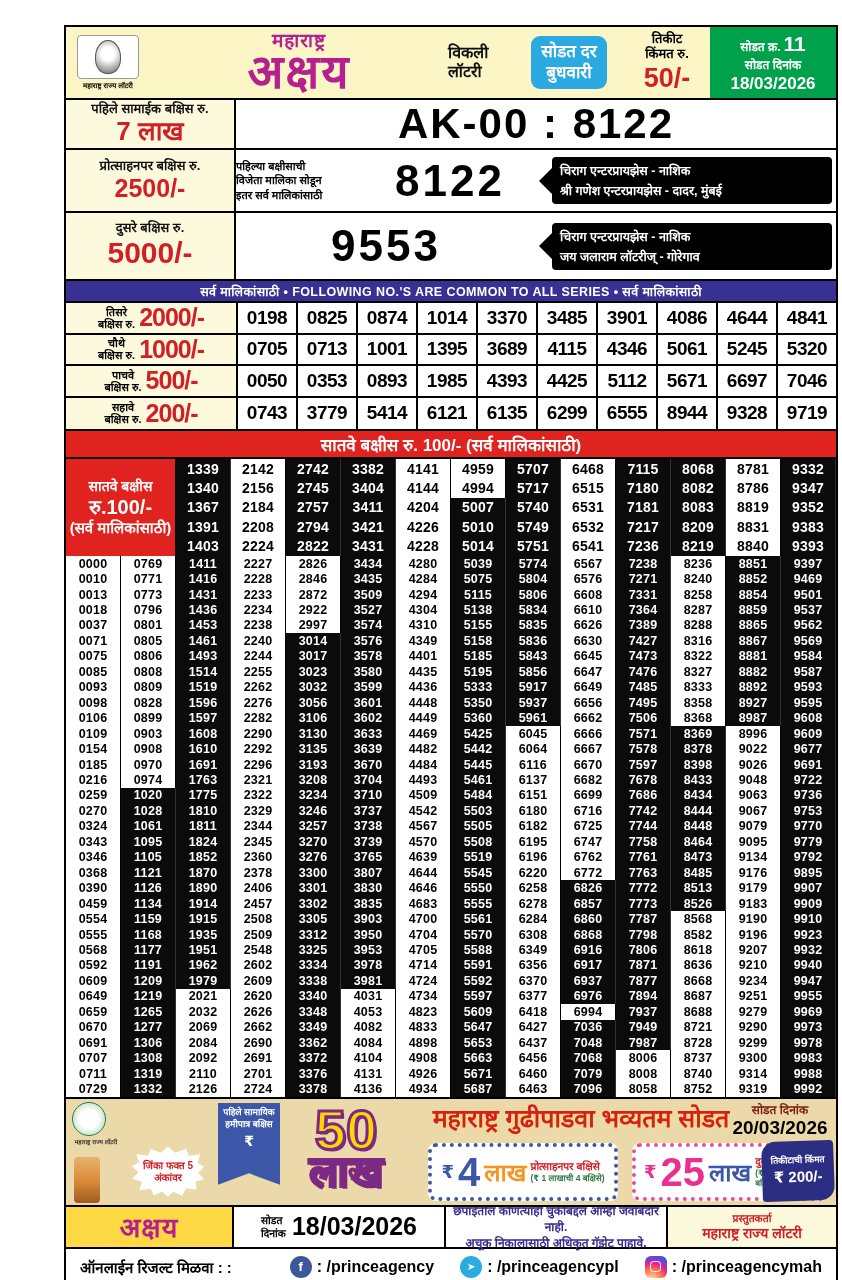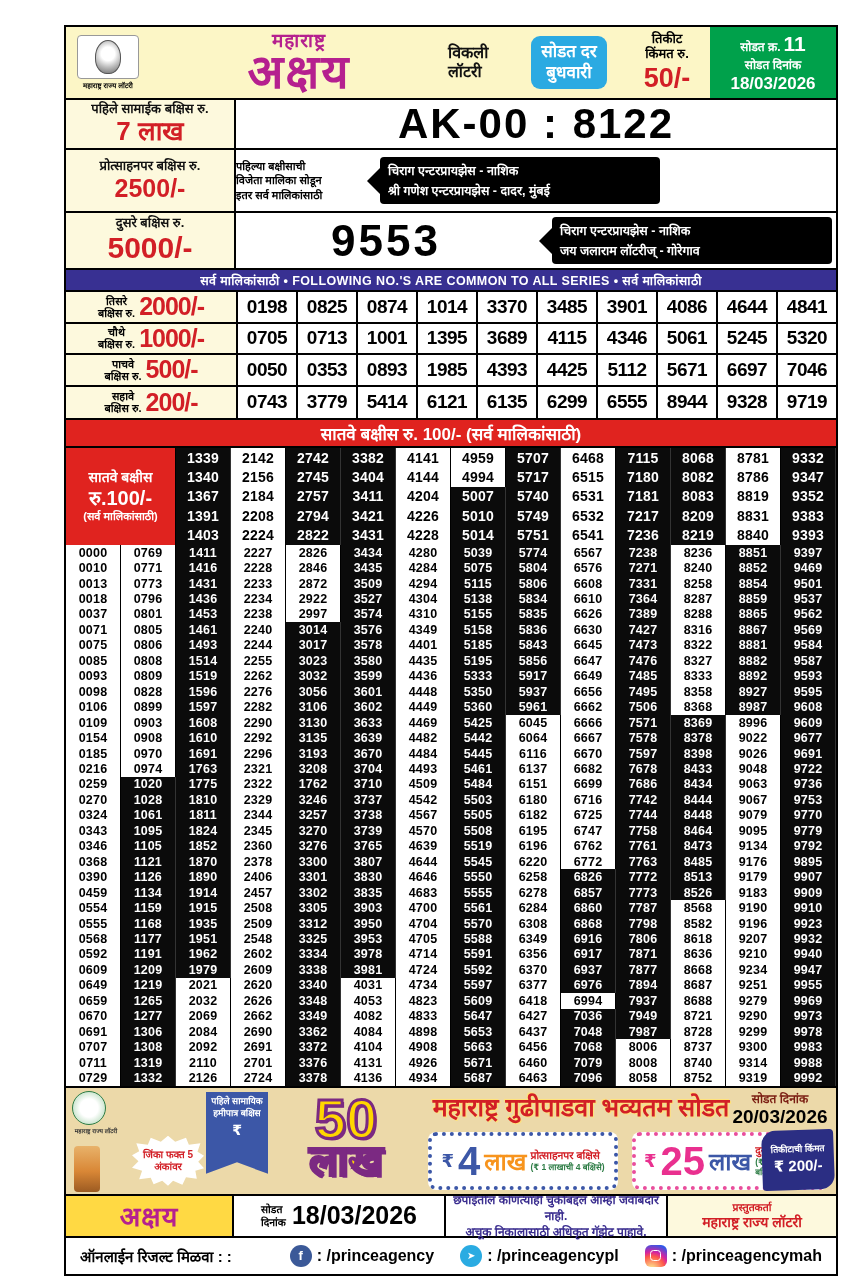--- a/index.html
+++ b/index.html
@@ -39,21 +39,21 @@
   .row-first .l-a{font-size:26px;}
   .first-result{flex:1;display:flex;align-items:center;justify-content:center;font-weight:bold;font-size:42px;letter-spacing:2px;color:#000;}
   .row-consol{height:63px;display:flex;border-bottom:2px solid #000;}
   .row-consol .l-a{font-size:25px;}
   .note{width:128px;display:flex;flex-direction:column;align-items:flex-start;justify-content:center;font-weight:bold;font-size:11px;line-height:1.3;text-align:center;}
   .bignum{flex:1;display:flex;align-items:center;justify-content:center;font-weight:bold;font-size:44px;letter-spacing:3px;}
   .agent-wrap{width:300px;display:flex;align-items:center;padding-right:4px;}
   .agent{position:relative;background:#000;color:#fff;border-radius:4px;margin-left:16px;flex:1;padding:5px 8px;display:flex;flex-direction:column;justify-content:center;gap:3px;}
   .agent::before{content:"";position:absolute;left:-13px;top:50%;transform:translateY(-50%);border:13px solid transparent;border-right-color:#000;border-left:none;}
   .agent div{font-weight:bold;font-size:12.5px;white-space:nowrap;}
-  .row-second{height:57px;display:flex;border-bottom:2px solid #000;}
+  .row-second{height:68px;display:flex;border-bottom:2px solid #000;}
   .row-second .l-a{font-size:30px;}
 
   .purple-bar{height:22px;background:var(--bar);color:#fff;display:flex;align-items:center;justify-content:center;font-weight:bold;font-size:12.5px;letter-spacing:.4px;border-bottom:2px solid #000;}
 
   
   #prize-table{border-bottom:2px solid #000;}
   .prize-row{height:31.5px;display:flex;border-bottom:2px solid #000;}
   .prize-row:last-child{border-bottom:none;}
   .pr-label{width:170px;background:var(--cream);display:flex;align-items:center;justify-content:center;gap:4px;padding:1px 2px;}
   .pr-ltxt{display:flex;flex-direction:column;line-height:1.1;font-weight:bold;font-size:11px;text-align:center;}
@@ -62,29 +62,29 @@
 
   .red-bar{height:28px;background:var(--red);color:#ffffff;display:flex;align-items:center;justify-content:center;font-weight:bold;font-size:17px;border-bottom:2px solid #000;}
 
   
   #seventh-grid{display:grid;grid-template-columns:repeat(14,1fr);grid-template-rows:repeat(5,19.4px) repeat(35,15.46px);background:#fff;border-bottom:2px solid #000;}
   .cell{display:flex;align-items:center;justify-content:center;font-weight:bold;font-size:12.5px;letter-spacing:.2px;border-right:1px solid #000;}
   .cell.big5{font-size:14px;}
   .cb{background:var(--ink);color:#fff;border-right:1px solid #333;}
   .cw{background:#fff;color:#000;}
   .sv-label{grid-column:1/3;grid-row:1/6;background:var(--red);color:#fff;border-right:1px solid #000;display:flex;flex-direction:column;align-items:center;justify-content:center;line-height:1.2;font-weight:bold;}
-  .sv-l0{font-size:14px;}.sv-l1{font-size:20px;}.sv-l2{font-size:11px;}
+  .sv-l0{font-size:14px;}.sv-l1{font-size:20px;}.sv-l2{font-size:15px;}
 
   
   .ad{height:108px;background:var(--tan);position:relative;border-bottom:2px solid #000;overflow:hidden;}
   .ad-logo{position:absolute;left:6px;top:3px;width:34px;height:34px;border-radius:50%;background:radial-gradient(circle,#fff 40%,#cfe7d2 70%,#2e7d46 100%);border:1px solid #2e7d46;}
   .ad-logo-cap{position:absolute;left:2px;top:40px;width:56px;font-size:6px;font-weight:bold;color:#333;text-align:center;line-height:1.2;}
   .gudi{position:absolute;left:8px;top:58px;width:26px;height:46px;background:linear-gradient(180deg,#e8b26a,#d98736 55%,#9c5b22);border-radius:4px;}
   .burst{position:absolute;left:66px;top:48px;width:72px;height:50px;background:#fff;display:flex;align-items:center;justify-content:center;text-align:center;color:var(--dred);font-weight:bold;font-size:10px;line-height:1.2;clip-path:polygon(50% 0,60% 12%,75% 4%,79% 18%,95% 15%,91% 32%,100% 40%,92% 52%,100% 65%,88% 70%,90% 86%,75% 83%,70% 98%,57% 90%,50% 100%,42% 90%,30% 97%,26% 84%,10% 87%,14% 70%,0 64%,9% 51%,0 39%,10% 31%,6% 15%,22% 18%,26% 4%,40% 12%);}
-  .ribbon{position:absolute;left:140px;top:4px;width:62px;height:82px;background:#3c57a7;color:#fff;text-align:center;font-weight:bold;font-size:9px;line-height:1.3;padding-top:4px;clip-path:polygon(0 0,100% 0,100% 100%,50% 86%,0 100%);}
+  .ribbon{position:absolute;left:152px;top:4px;width:62px;height:82px;background:#3c57a7;color:#fff;text-align:center;font-weight:bold;font-size:9px;line-height:1.3;padding-top:4px;clip-path:polygon(0 0,100% 0,100% 100%,50% 86%,0 100%);}
   .ribbon .rupee{font-size:14px;display:block;margin-top:2px;}
   .fifty{position:absolute;left:205px;top:0;width:150px;height:98px;display:flex;flex-direction:column;align-items:center;justify-content:center;line-height:.85;}
   .fifty .f1{font-weight:bold;font-size:56px;color:#ffd600;-webkit-text-stroke:3px #7b2982;text-shadow:2px 2px 0 #7b2982;}
   .fifty .f2{font-weight:bold;font-size:42px;color:#ffd600;-webkit-text-stroke:2.5px #7b2982;text-shadow:2px 2px 0 #7b2982;}
   .ad-title{position:absolute;left:360px;top:6px;width:310px;text-align:center;font-weight:bold;font-size:25px;color:var(--dred);text-shadow:1px 1px 0 #ffe27a,-1px -1px 0 #ffe27a;line-height:1.1;}
   .ad-date{position:absolute;right:6px;top:4px;width:100px;text-align:center;line-height:1.2;}
   .ad-date .adl{font-weight:bold;font-size:12px;color:#7a1d12;}
   .ad-date .adv{font-weight:bold;font-size:19px;color:#000;}
   .stamp{position:absolute;top:44px;height:58px;border-radius:8px;display:flex;align-items:center;justify-content:center;gap:4px;padding:3px 8px;}
   .stamp1{left:362px;width:190px;background:#fff;border:4px dotted #3c57a7;}
@@ -172,20 +172,21 @@
   <div class="row-consol">
     <div class="label-col">
       <div class="l-t">प्रोत्साहनपर बक्षिस रु.</div>
       <div class="l-a">2500/-</div>
     </div>
     <div class="note">
       <span>पहिल्या बक्षीसाची</span>
         <span>विजेता मालिका सोडून</span>
         <span>इतर सर्व मालिकांसाठी</span>
     </div>
+    <div class="bignum">8122</div>
     <div class="agent-wrap">
       <div class="agent">
         <div>चिराग एन्टरप्रायझेस - नाशिक</div>
         <div>श्री गणेश एन्टरप्रायझेस - दादर, मुंबई</div>
       </div>
     </div>
   </div>
 
   <div class="row-second">
     <div class="label-col">
@@ -557,21 +558,21 @@
       <div class="cell cw">6137</div>
       <div class="cell cw">6682</div>
       <div class="cell cb">7678</div>
       <div class="cell cb">8433</div>
       <div class="cell cw">9048</div>
       <div class="cell cb">9722</div>
       <div class="cell cw">0259</div>
       <div class="cell cb">1020</div>
       <div class="cell cb">1775</div>
       <div class="cell cw">2322</div>
-      <div class="cell cb">1762</div>
+      <div class="cell cb">3234</div>
       <div class="cell cb">3710</div>
       <div class="cell cw">4509</div>
       <div class="cell cb">5484</div>
       <div class="cell cw">6151</div>
       <div class="cell cw">6699</div>
       <div class="cell cb">7686</div>
       <div class="cell cb">8434</div>
       <div class="cell cw">9063</div>
       <div class="cell cb">9736</div>
       <div class="cell cw">0270</div>

